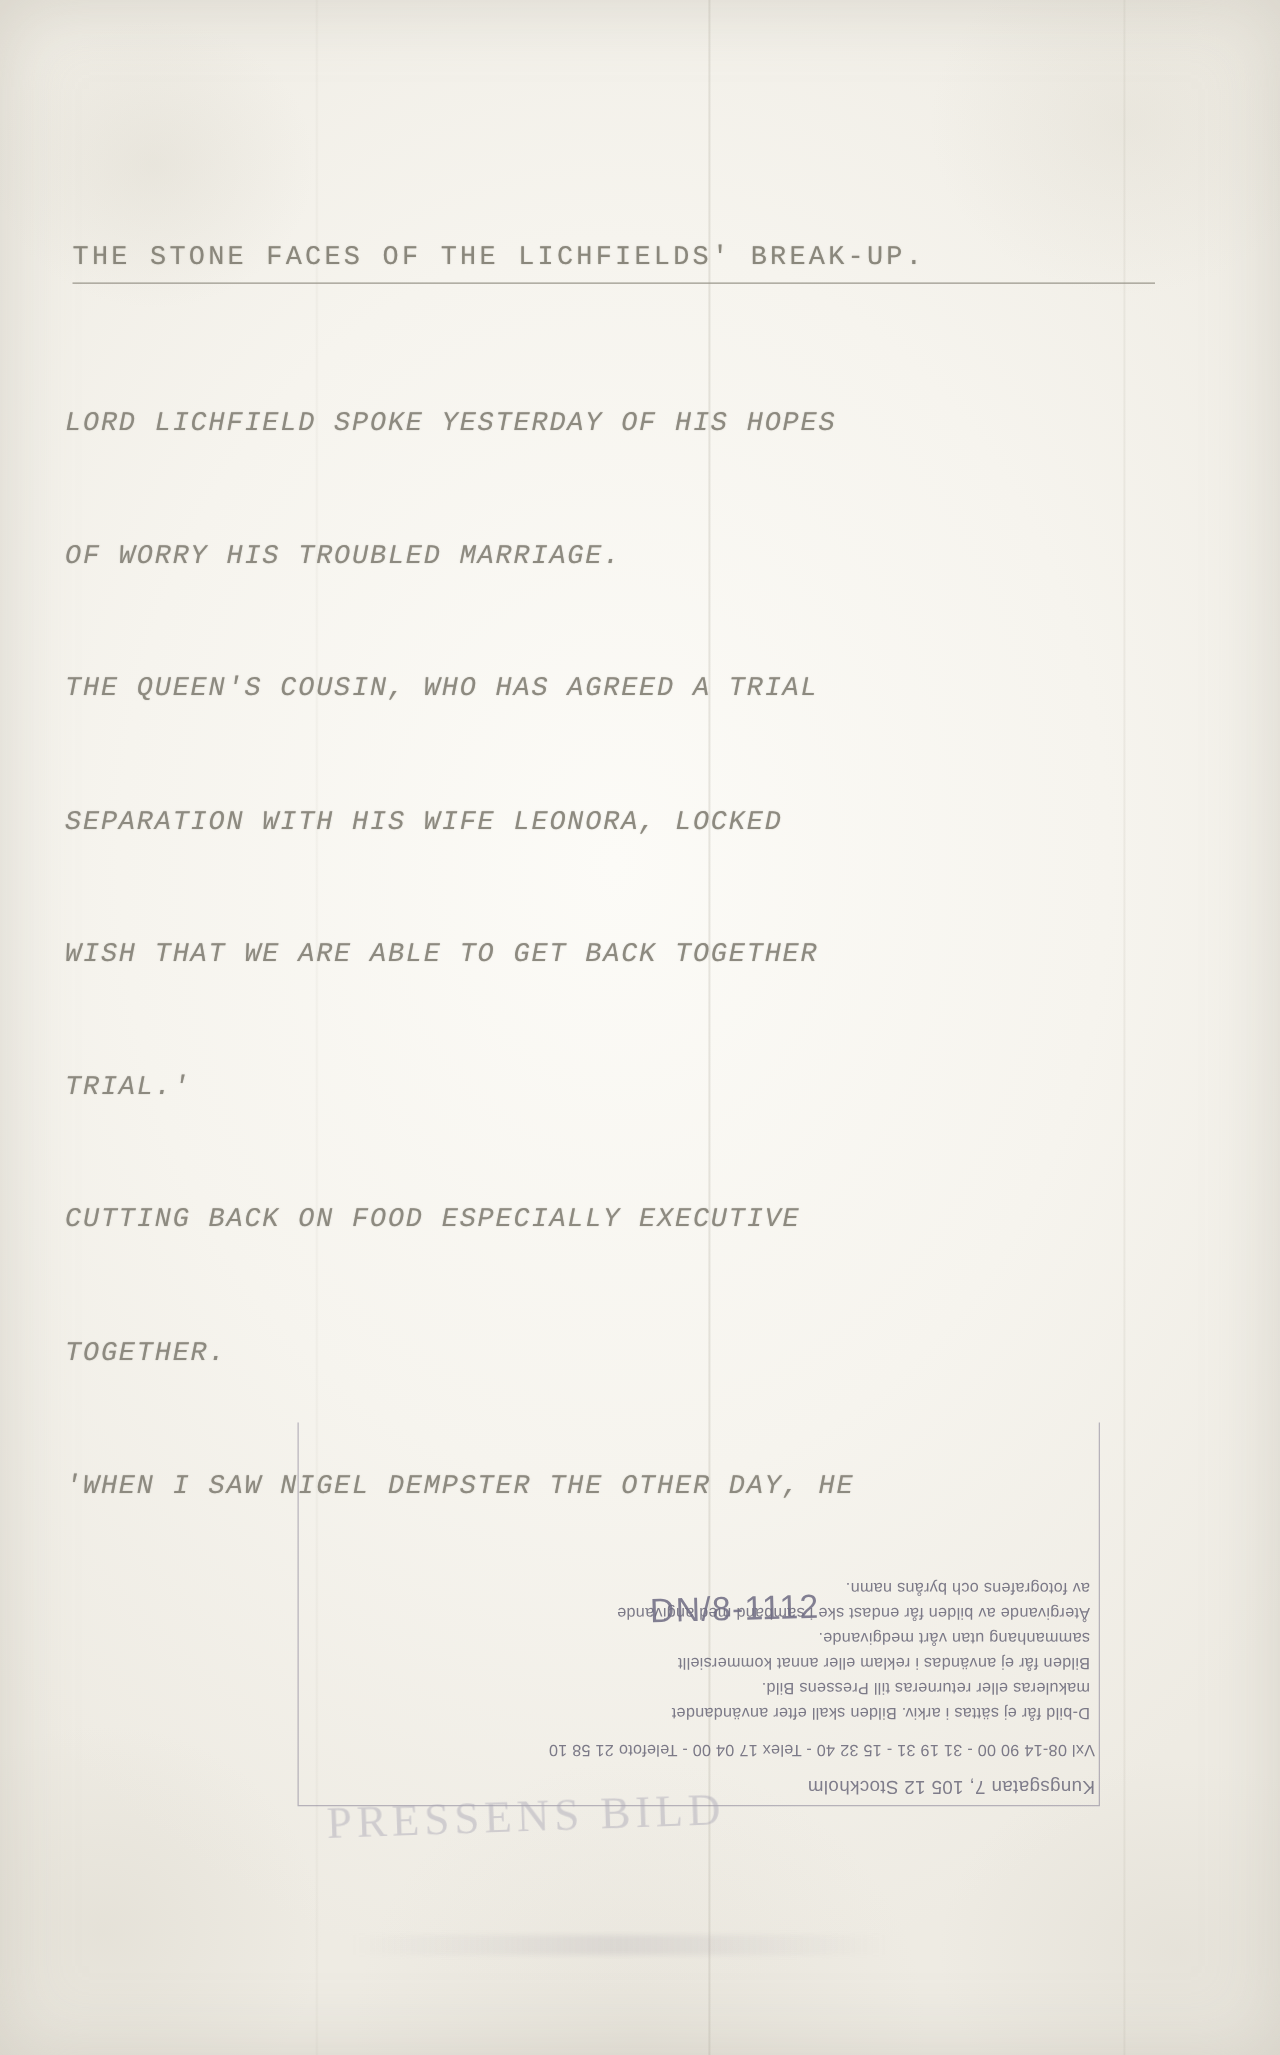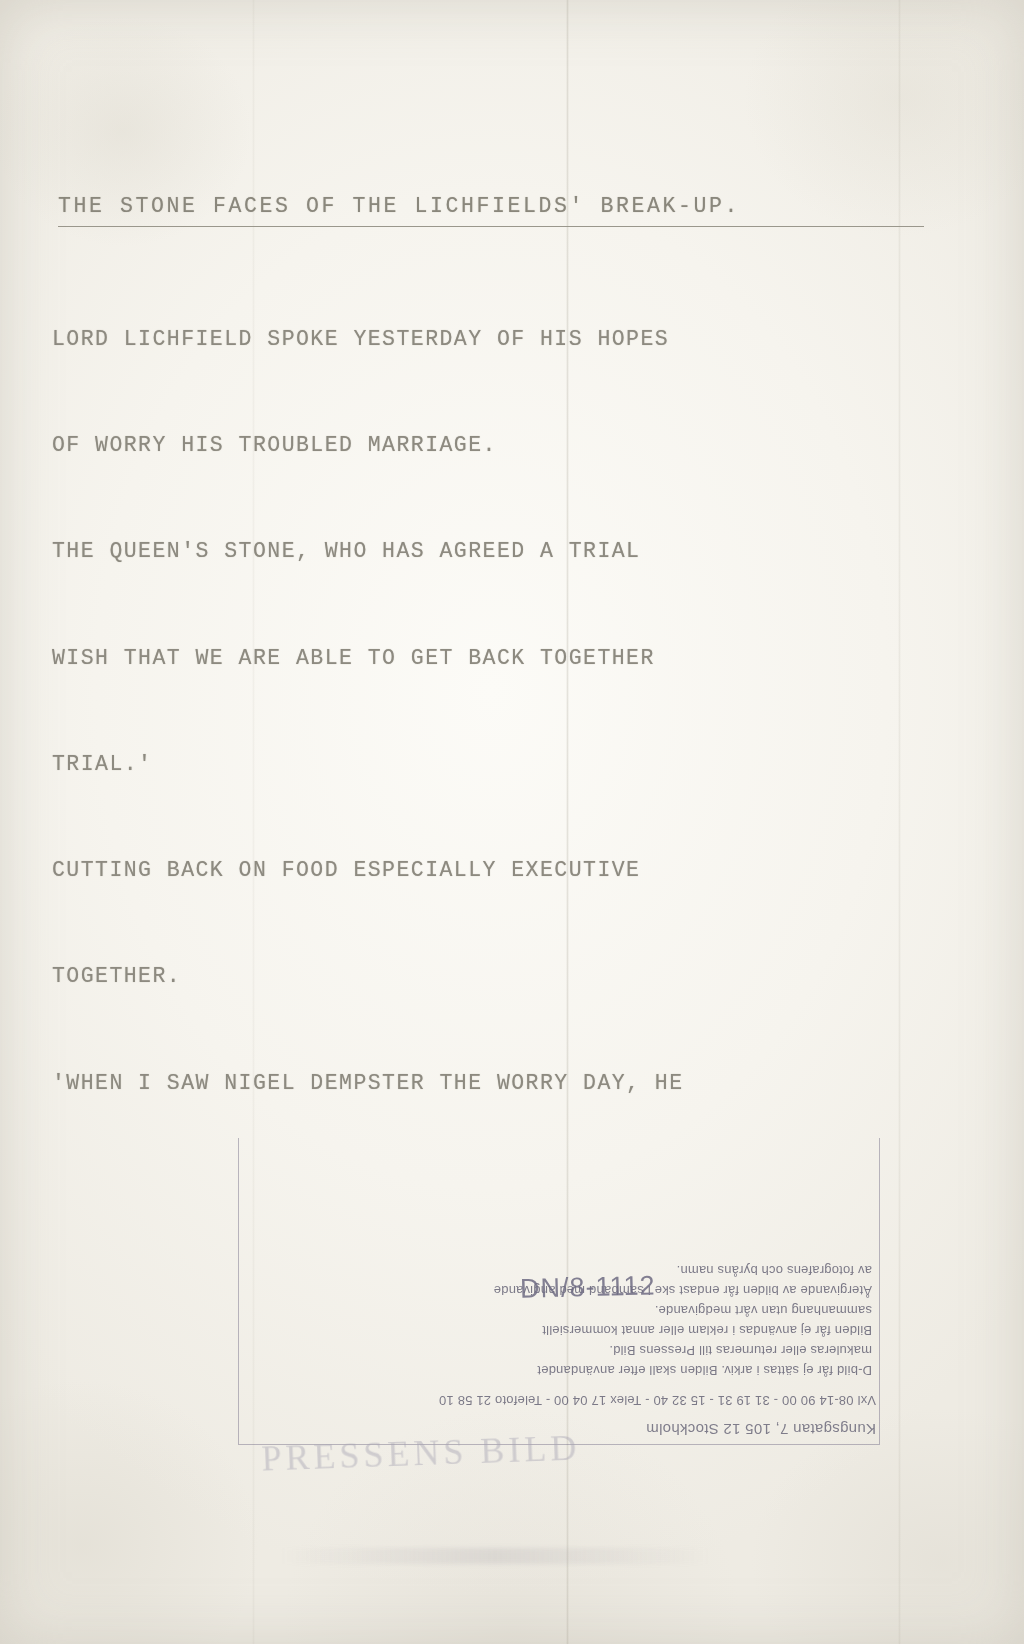--- a/index.html
+++ b/index.html
@@ -76,21 +76,21 @@
     display: block;
     margin-left: 6px;
     margin-bottom: 24px;
     color: #8a877c;
     border-bottom: 1.5px solid #9a978c;
     width: 866px;
     padding-bottom: 2px;
     letter-spacing: 2.6px;
   }
 
-  .tline { display: block; }
+  .tline { display: block; font-style: italic; }
 
   
   #inverted-block {
     position: absolute;
     left: 240px;
     top: 1140px;
     width: 636px;
     height: 300px;
     transform: rotate(180deg);
     color: #5f5d70;
@@ -176,26 +176,27 @@
 <div id="sheet">
 
   <div class="crease c3"></div>
   <div class="crease c1"></div>
   <div class="crease c2"></div>
 
   <div id="typescript">
     <span class="headline">THE STONE FACES OF THE LICHFIELDS' BREAK-UP.</span>
     <span class="tline">LORD LICHFIELD SPOKE YESTERDAY OF HIS HOPES</span>
     <span class="tline">OF WORRY HIS TROUBLED MARRIAGE.</span>
-    <span class="tline">THE QUEEN'S STONE, WHO HAS AGREED A TRIAL</span>
+    <span class="tline">THE QUEEN'S COUSIN, WHO HAS AGREED A TRIAL</span>
+    <span class="tline">SEPARATION WITH HIS WIFE LEONORA, LOCKED</span>
     <span class="tline">WISH THAT WE ARE ABLE TO GET BACK TOGETHER</span>
     <span class="tline">TRIAL.'</span>
     <span class="tline">CUTTING BACK ON FOOD ESPECIALLY EXECUTIVE</span>
     <span class="tline">TOGETHER.</span>
-    <span class="tline">'WHEN I SAW NIGEL DEMPSTER THE WORRY DAY, HE</span>
+    <span class="tline">'WHEN I SAW NIGEL DEMPSTER THE OTHER DAY, HE</span>
     
     
     
     
     
     
     
     
     
     

